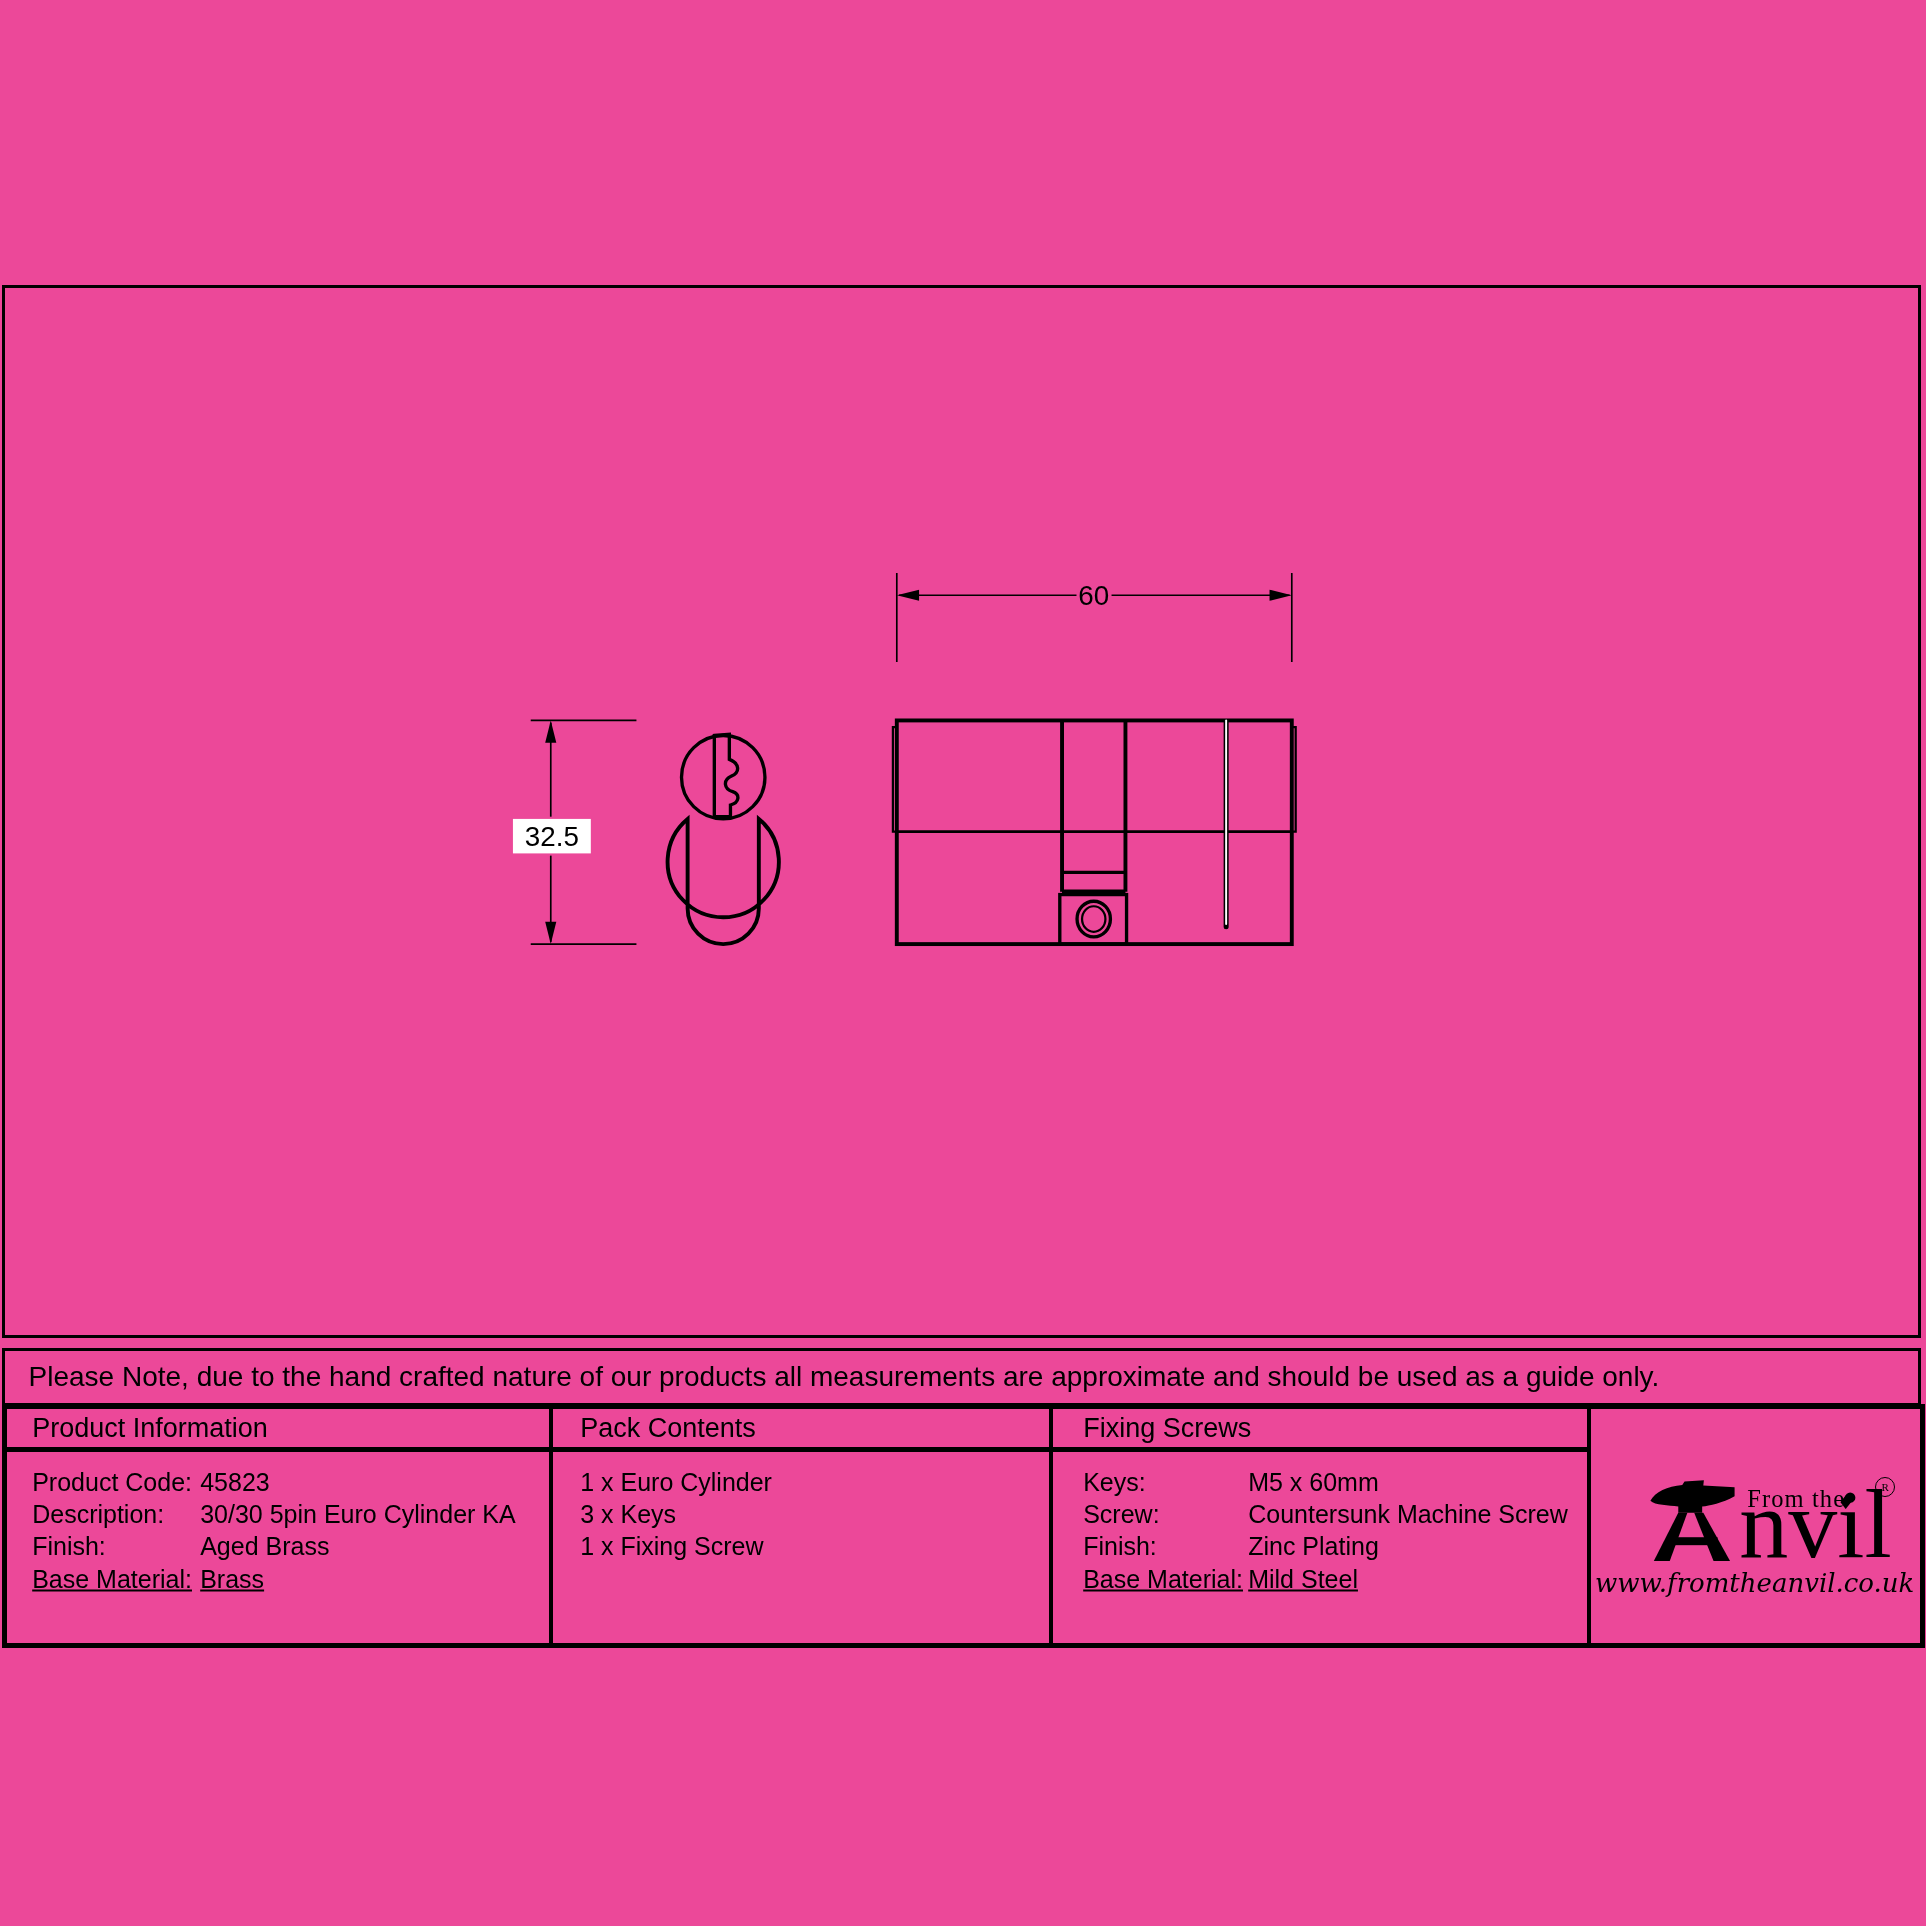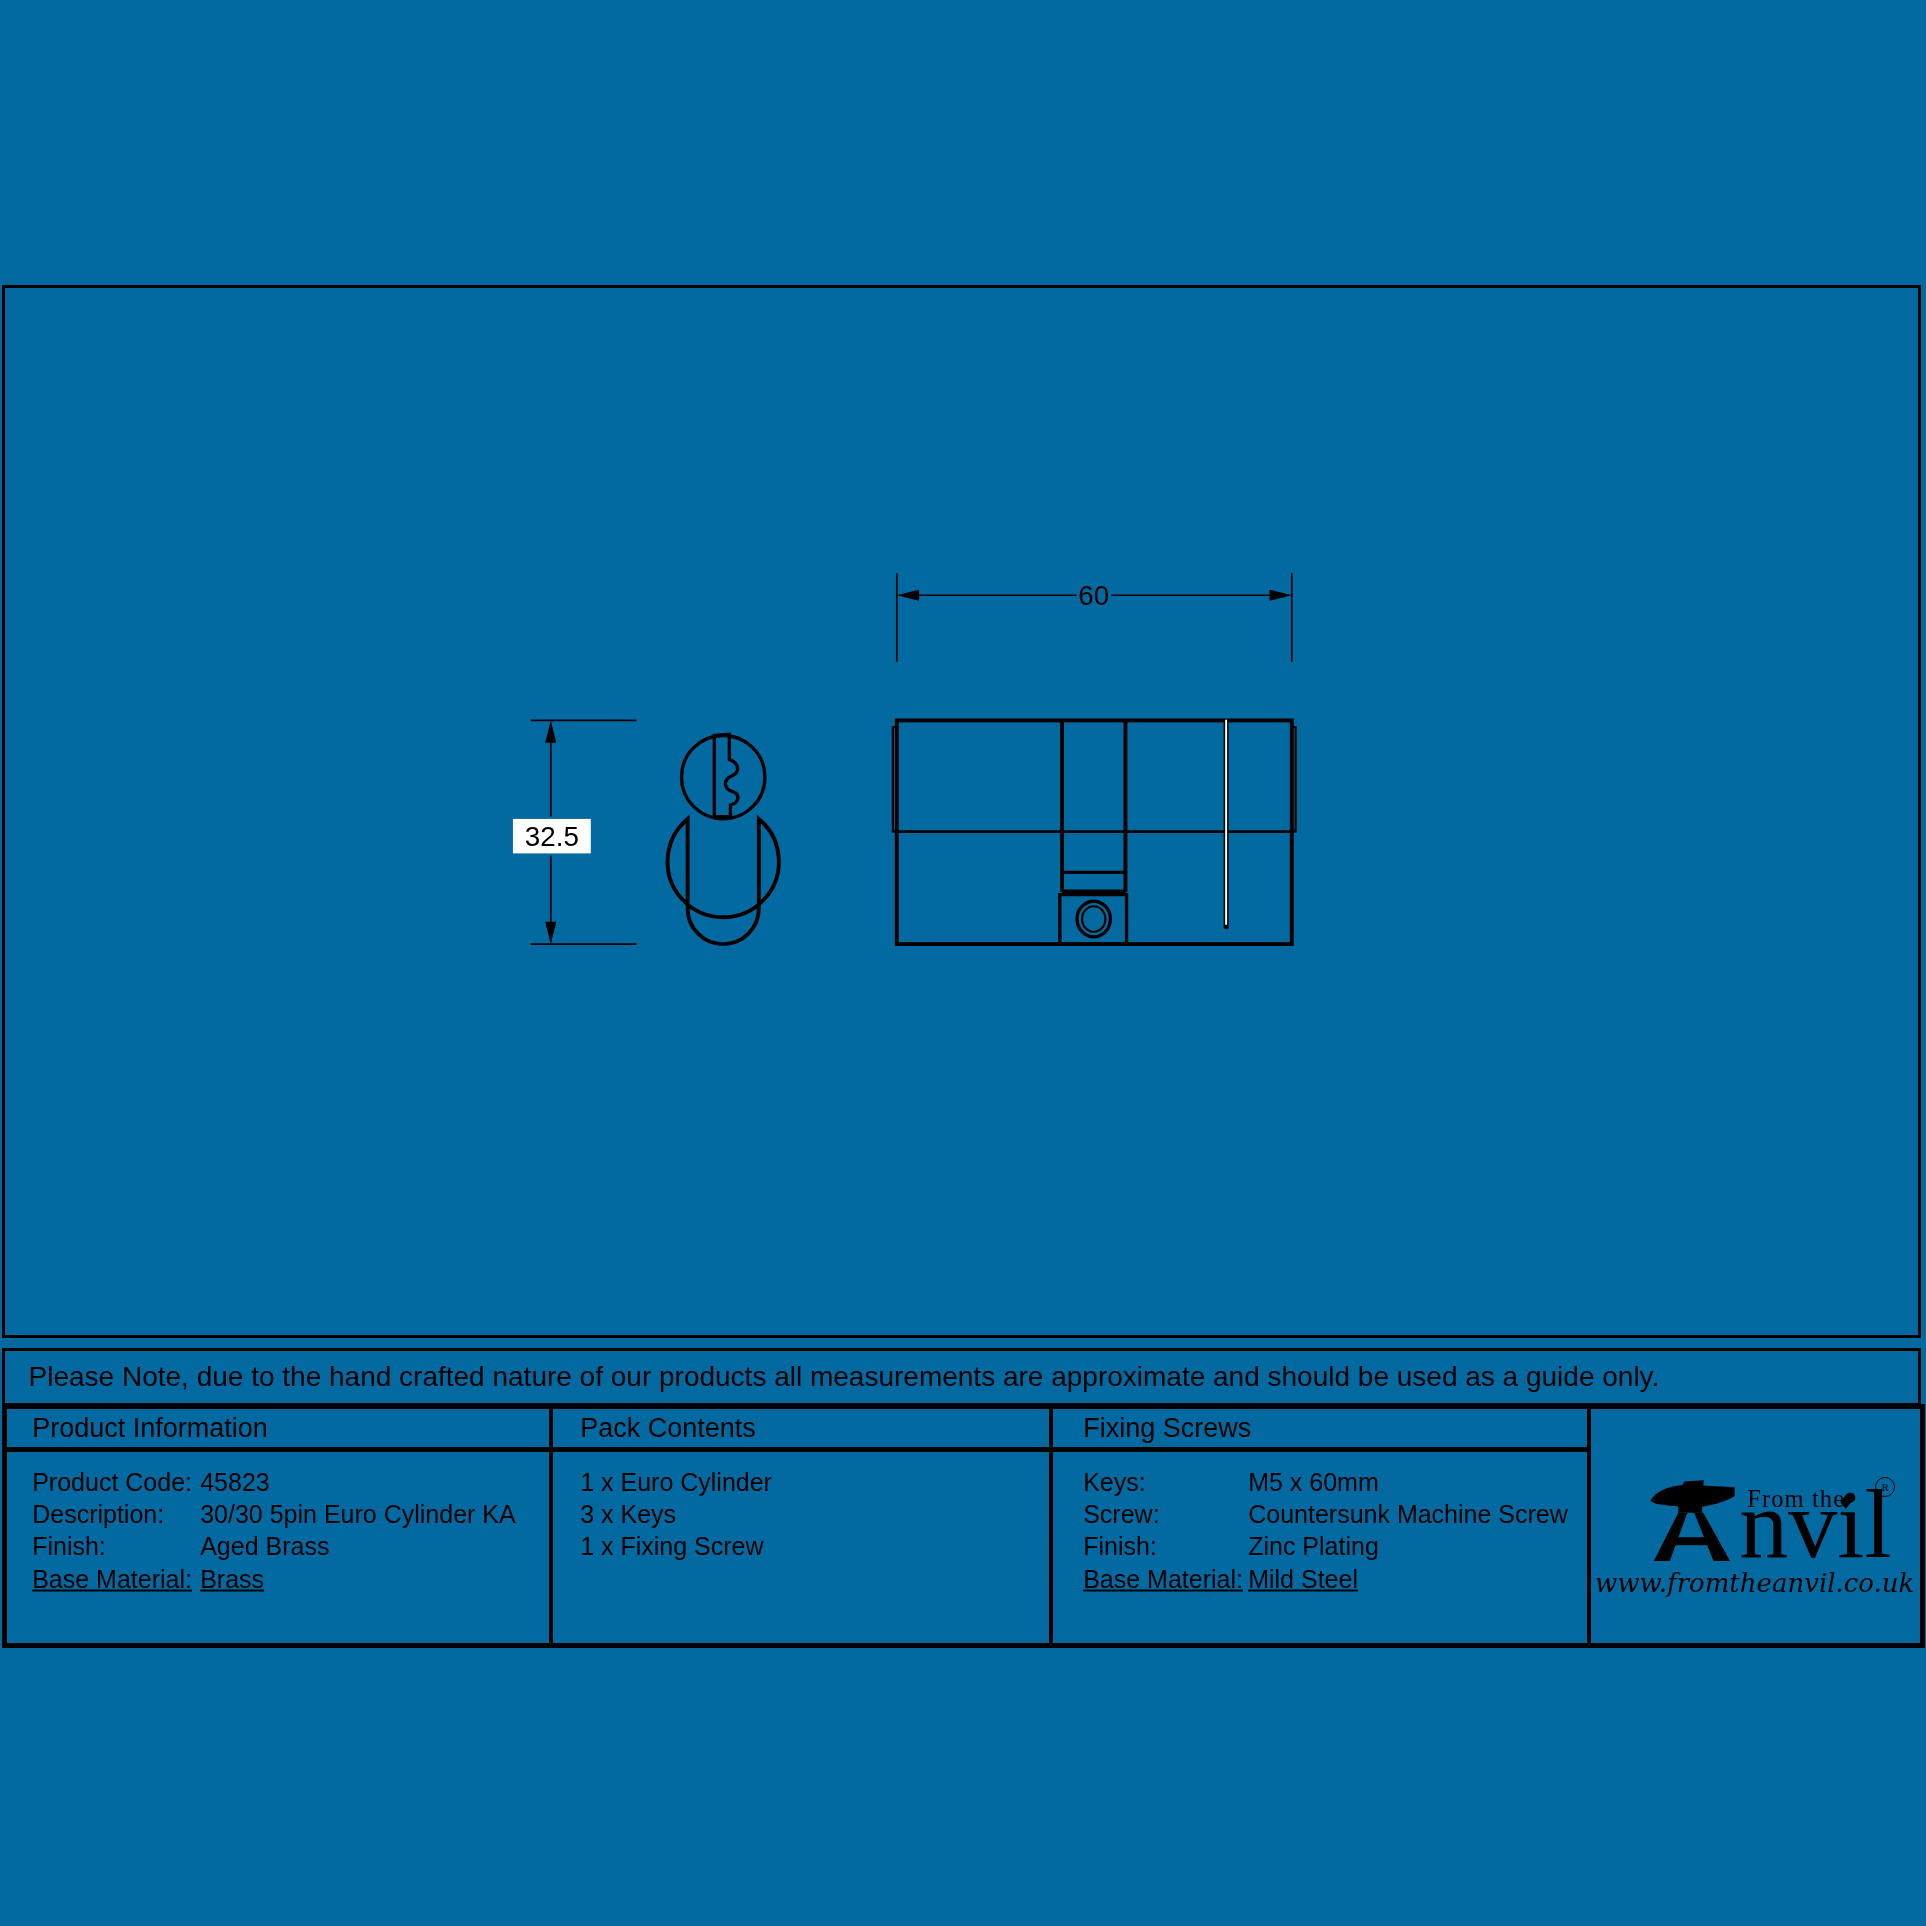--- a/index.html
+++ b/index.html
@@ -1,16 +1,16 @@
 <!DOCTYPE html>
 <html style="font-size:9px"><head>
 <meta charset="utf-8">
 <style>
   html,body{margin:0;padding:0;background:#fff;overflow:hidden;}
-  #page{position:relative;width:1926px;height:1926px;background:#0369a1;
+  #page{position:relative;width:1926px;height:1926px;background:#ec4899;
         font-family:"Liberation Sans",sans-serif;color:#000;}
   .abs{position:absolute;}
   
   #draw-box{left:2.2px;top:285px;width:1913px;height:1047px;border:3.9px solid #000;}
   
   #note-bar{left:2.2px;top:1348px;width:1913px;height:52px;border:3.9px solid #000;
             display:flex;align-items:center;}
   #note-bar .note-text{margin-left:23.4px;font-size:28px;white-space:nowrap;}
   
   #spec-table{left:2.2px;top:1404px;width:1913px;height:234px;border:5px solid #000;}

